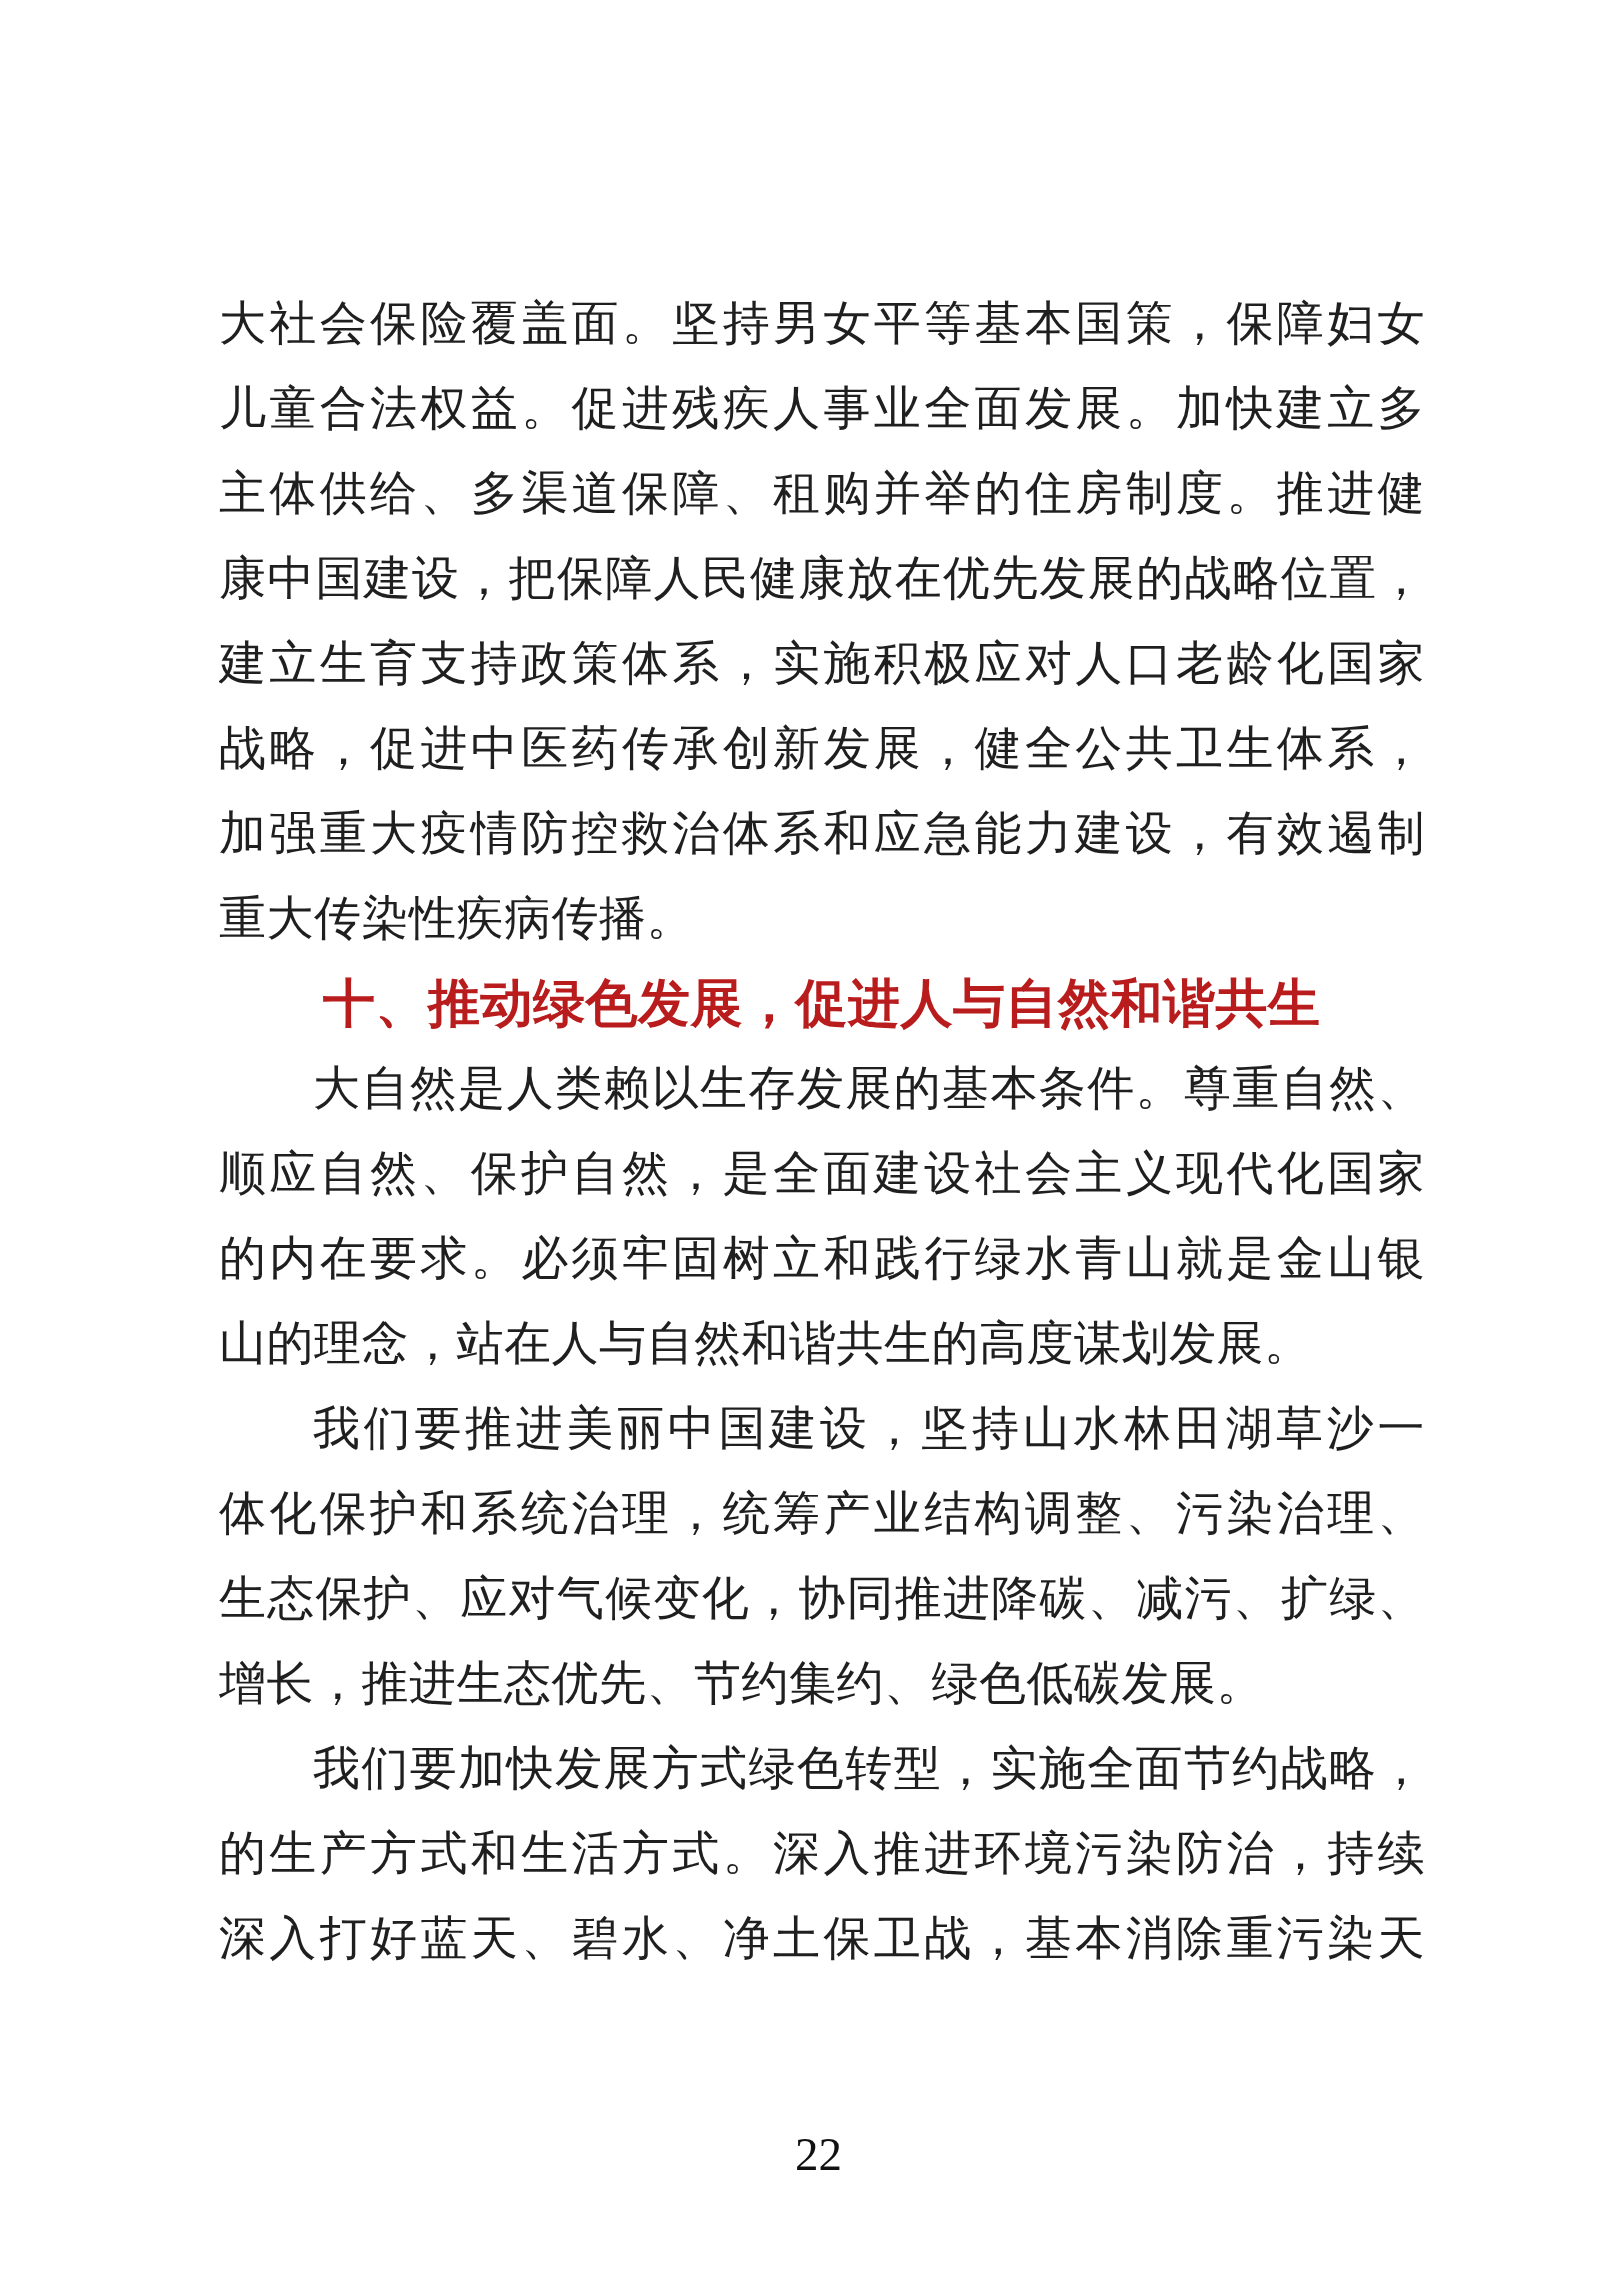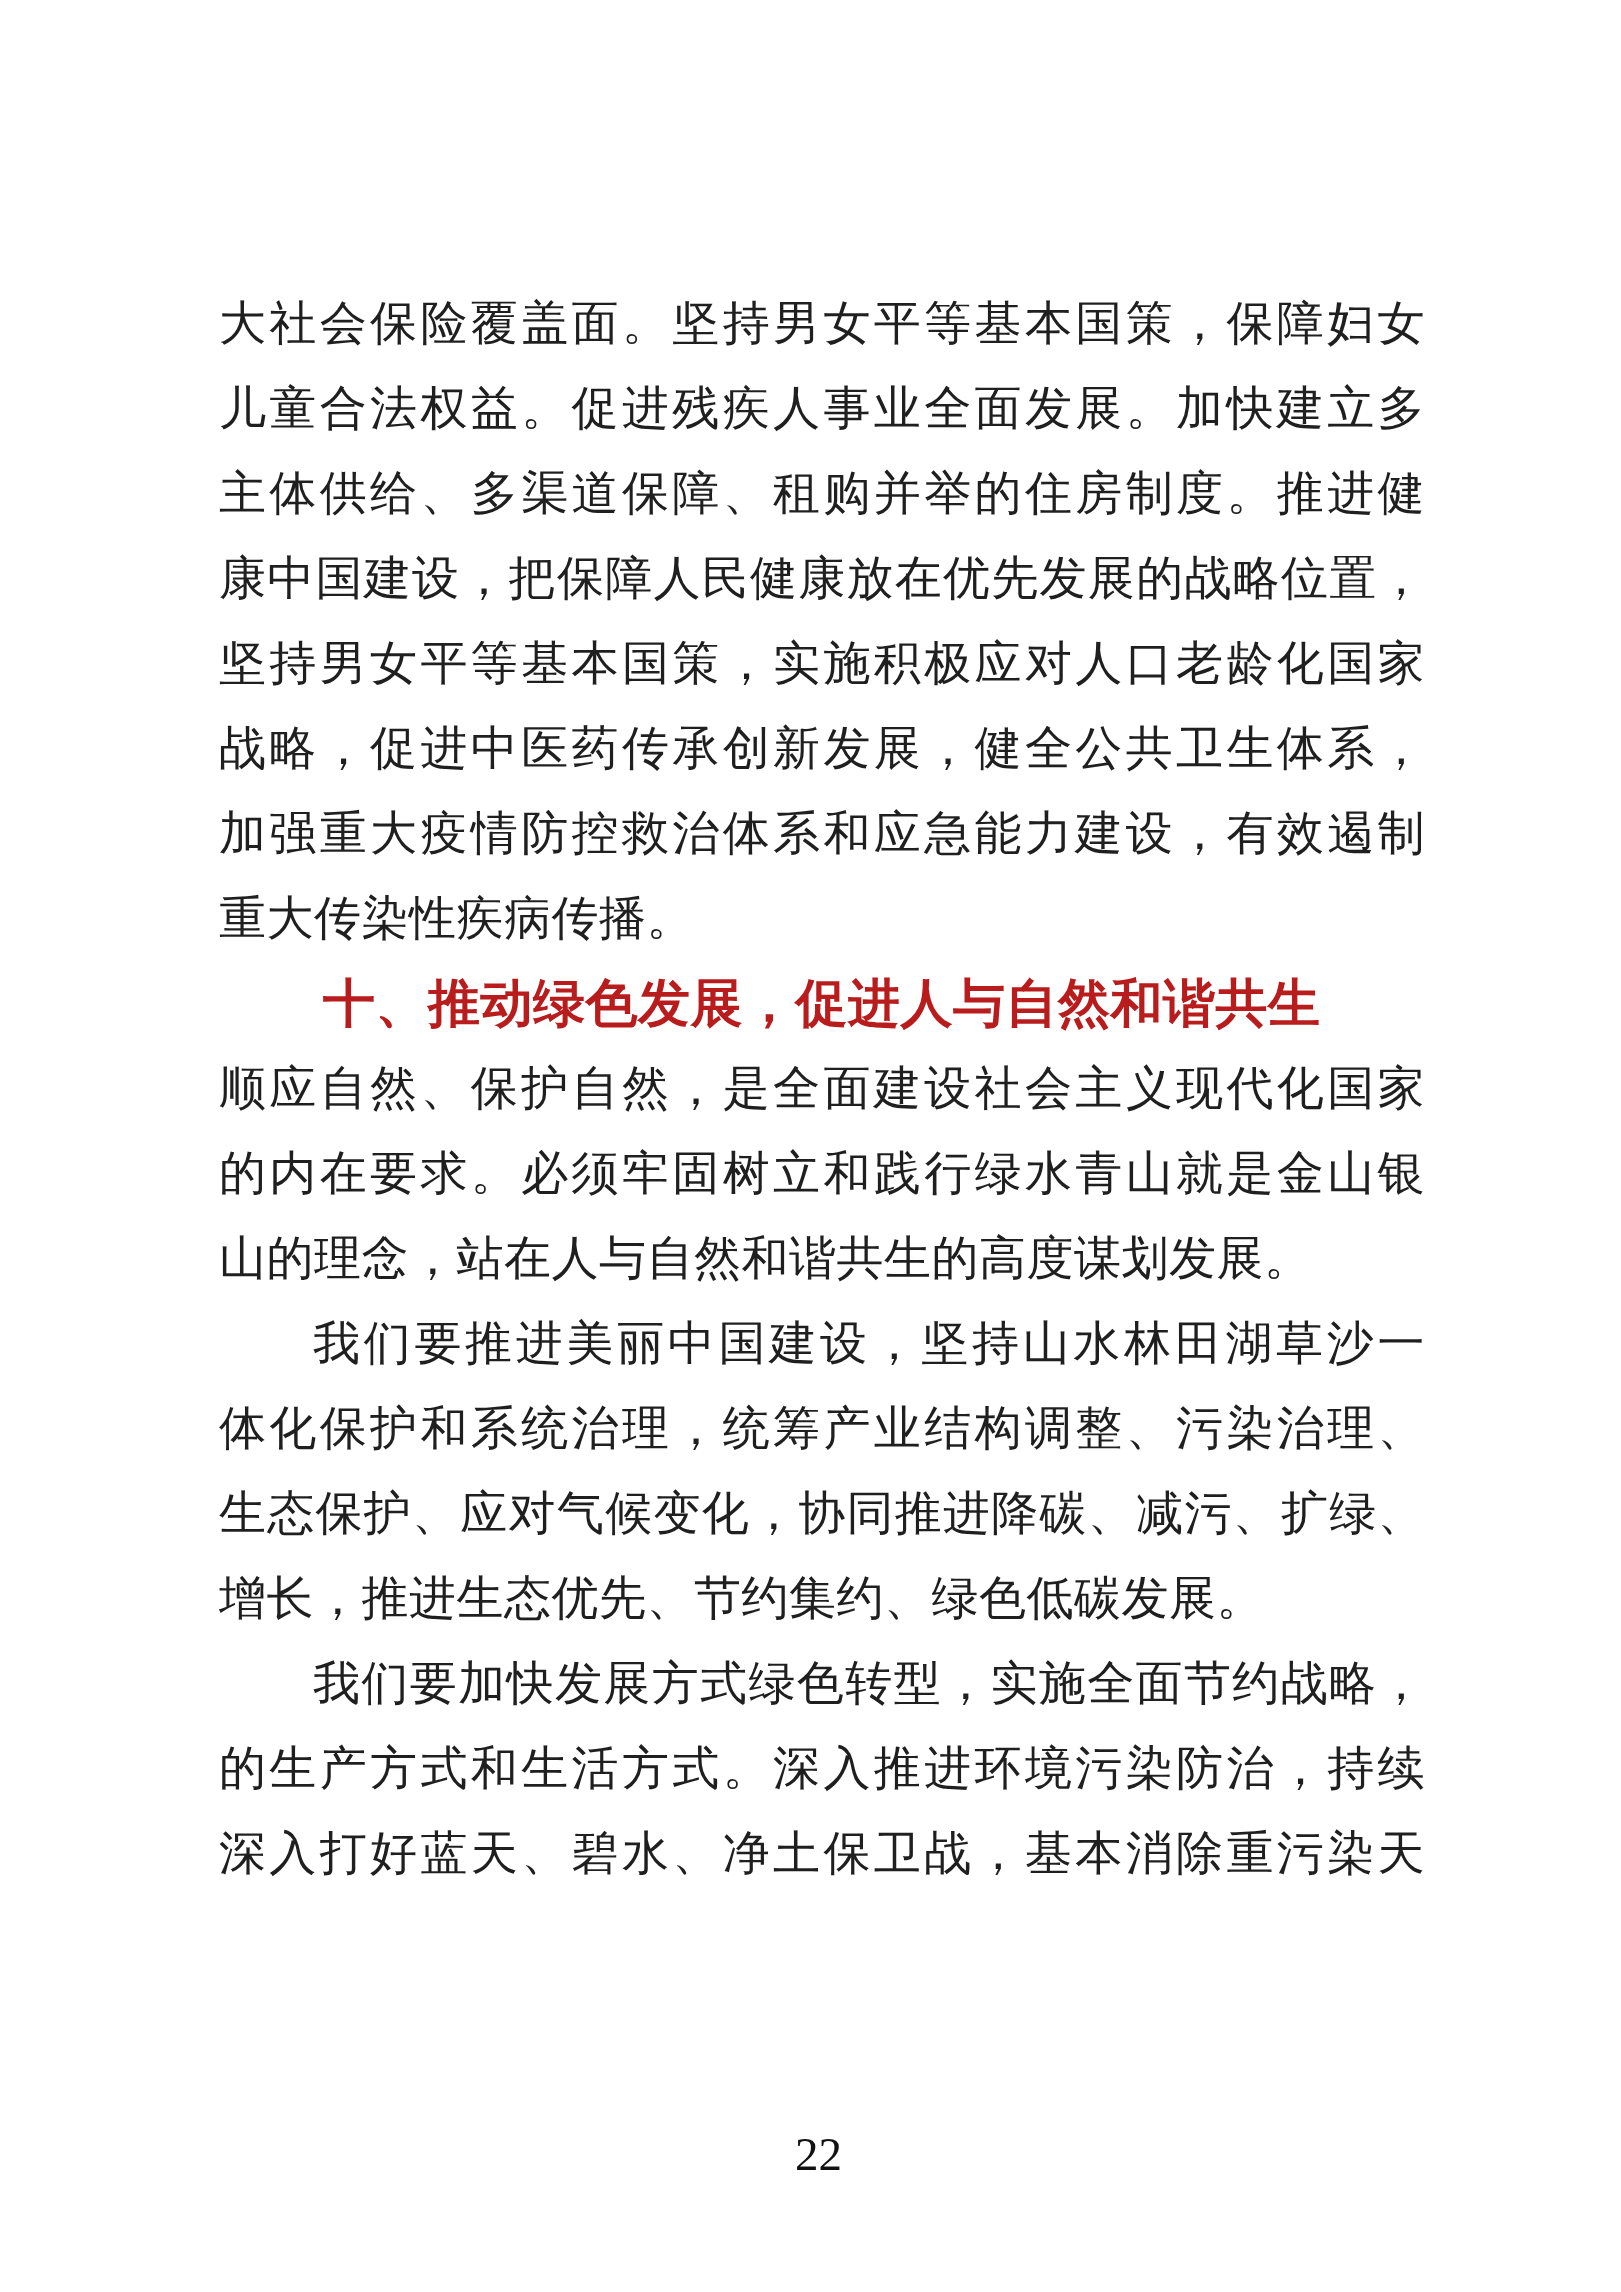--- a/index.html
+++ b/index.html
@@ -63,25 +63,26 @@
 </style>
 </head>
 <body>
 
 <div class="page">
   <div class="text-block">
     <div class="line">大社会保险覆盖面。坚持男女平等基本国策，保障妇女</div>
     <div class="line">儿童合法权益。促进残疾人事业全面发展。加快建立多</div>
     <div class="line">主体供给、多渠道保障、租购并举的住房制度。推进健</div>
     <div class="line">康中国建设，把保障人民健康放在优先发展的战略位置，</div>
-    <div class="line">坚持男女平等基本国策，实施积极应对人口老龄化国家</div>
+    <div class="line">建立生育支持政策体系，实施积极应对人口老龄化国家</div>
     <div class="line">战略，促进中医药传承创新发展，健全公共卫生体系，</div>
     <div class="line">加强重大疫情防控救治体系和应急能力建设，有效遏制</div>
     <div class="line endline">重大传染性疾病传播。</div>
     <div class="line heading">十、推动绿色发展，促进人与自然和谐共生</div>
+    <div class="line indent">大自然是人类赖以生存发展的基本条件。尊重自然、</div>
     <div class="line">顺应自然、保护自然，是全面建设社会主义现代化国家</div>
     <div class="line">的内在要求。必须牢固树立和践行绿水青山就是金山银</div>
     <div class="line endline">山的理念，站在人与自然和谐共生的高度谋划发展。</div>
     <div class="line indent">我们要推进美丽中国建设，坚持山水林田湖草沙一</div>
     <div class="line">体化保护和系统治理，统筹产业结构调整、污染治理、</div>
     <div class="line">生态保护、应对气候变化，协同推进降碳、减污、扩绿、</div>
     <div class="line endline">增长，推进生态优先、节约集约、绿色低碳发展。</div>
     <div class="line indent">我们要加快发展方式绿色转型，实施全面节约战略，</div>
     <div class="line">的生产方式和生活方式。深入推进环境污染防治，持续</div>
     <div class="line">深入打好蓝天、碧水、净土保卫战，基本消除重污染天</div>

